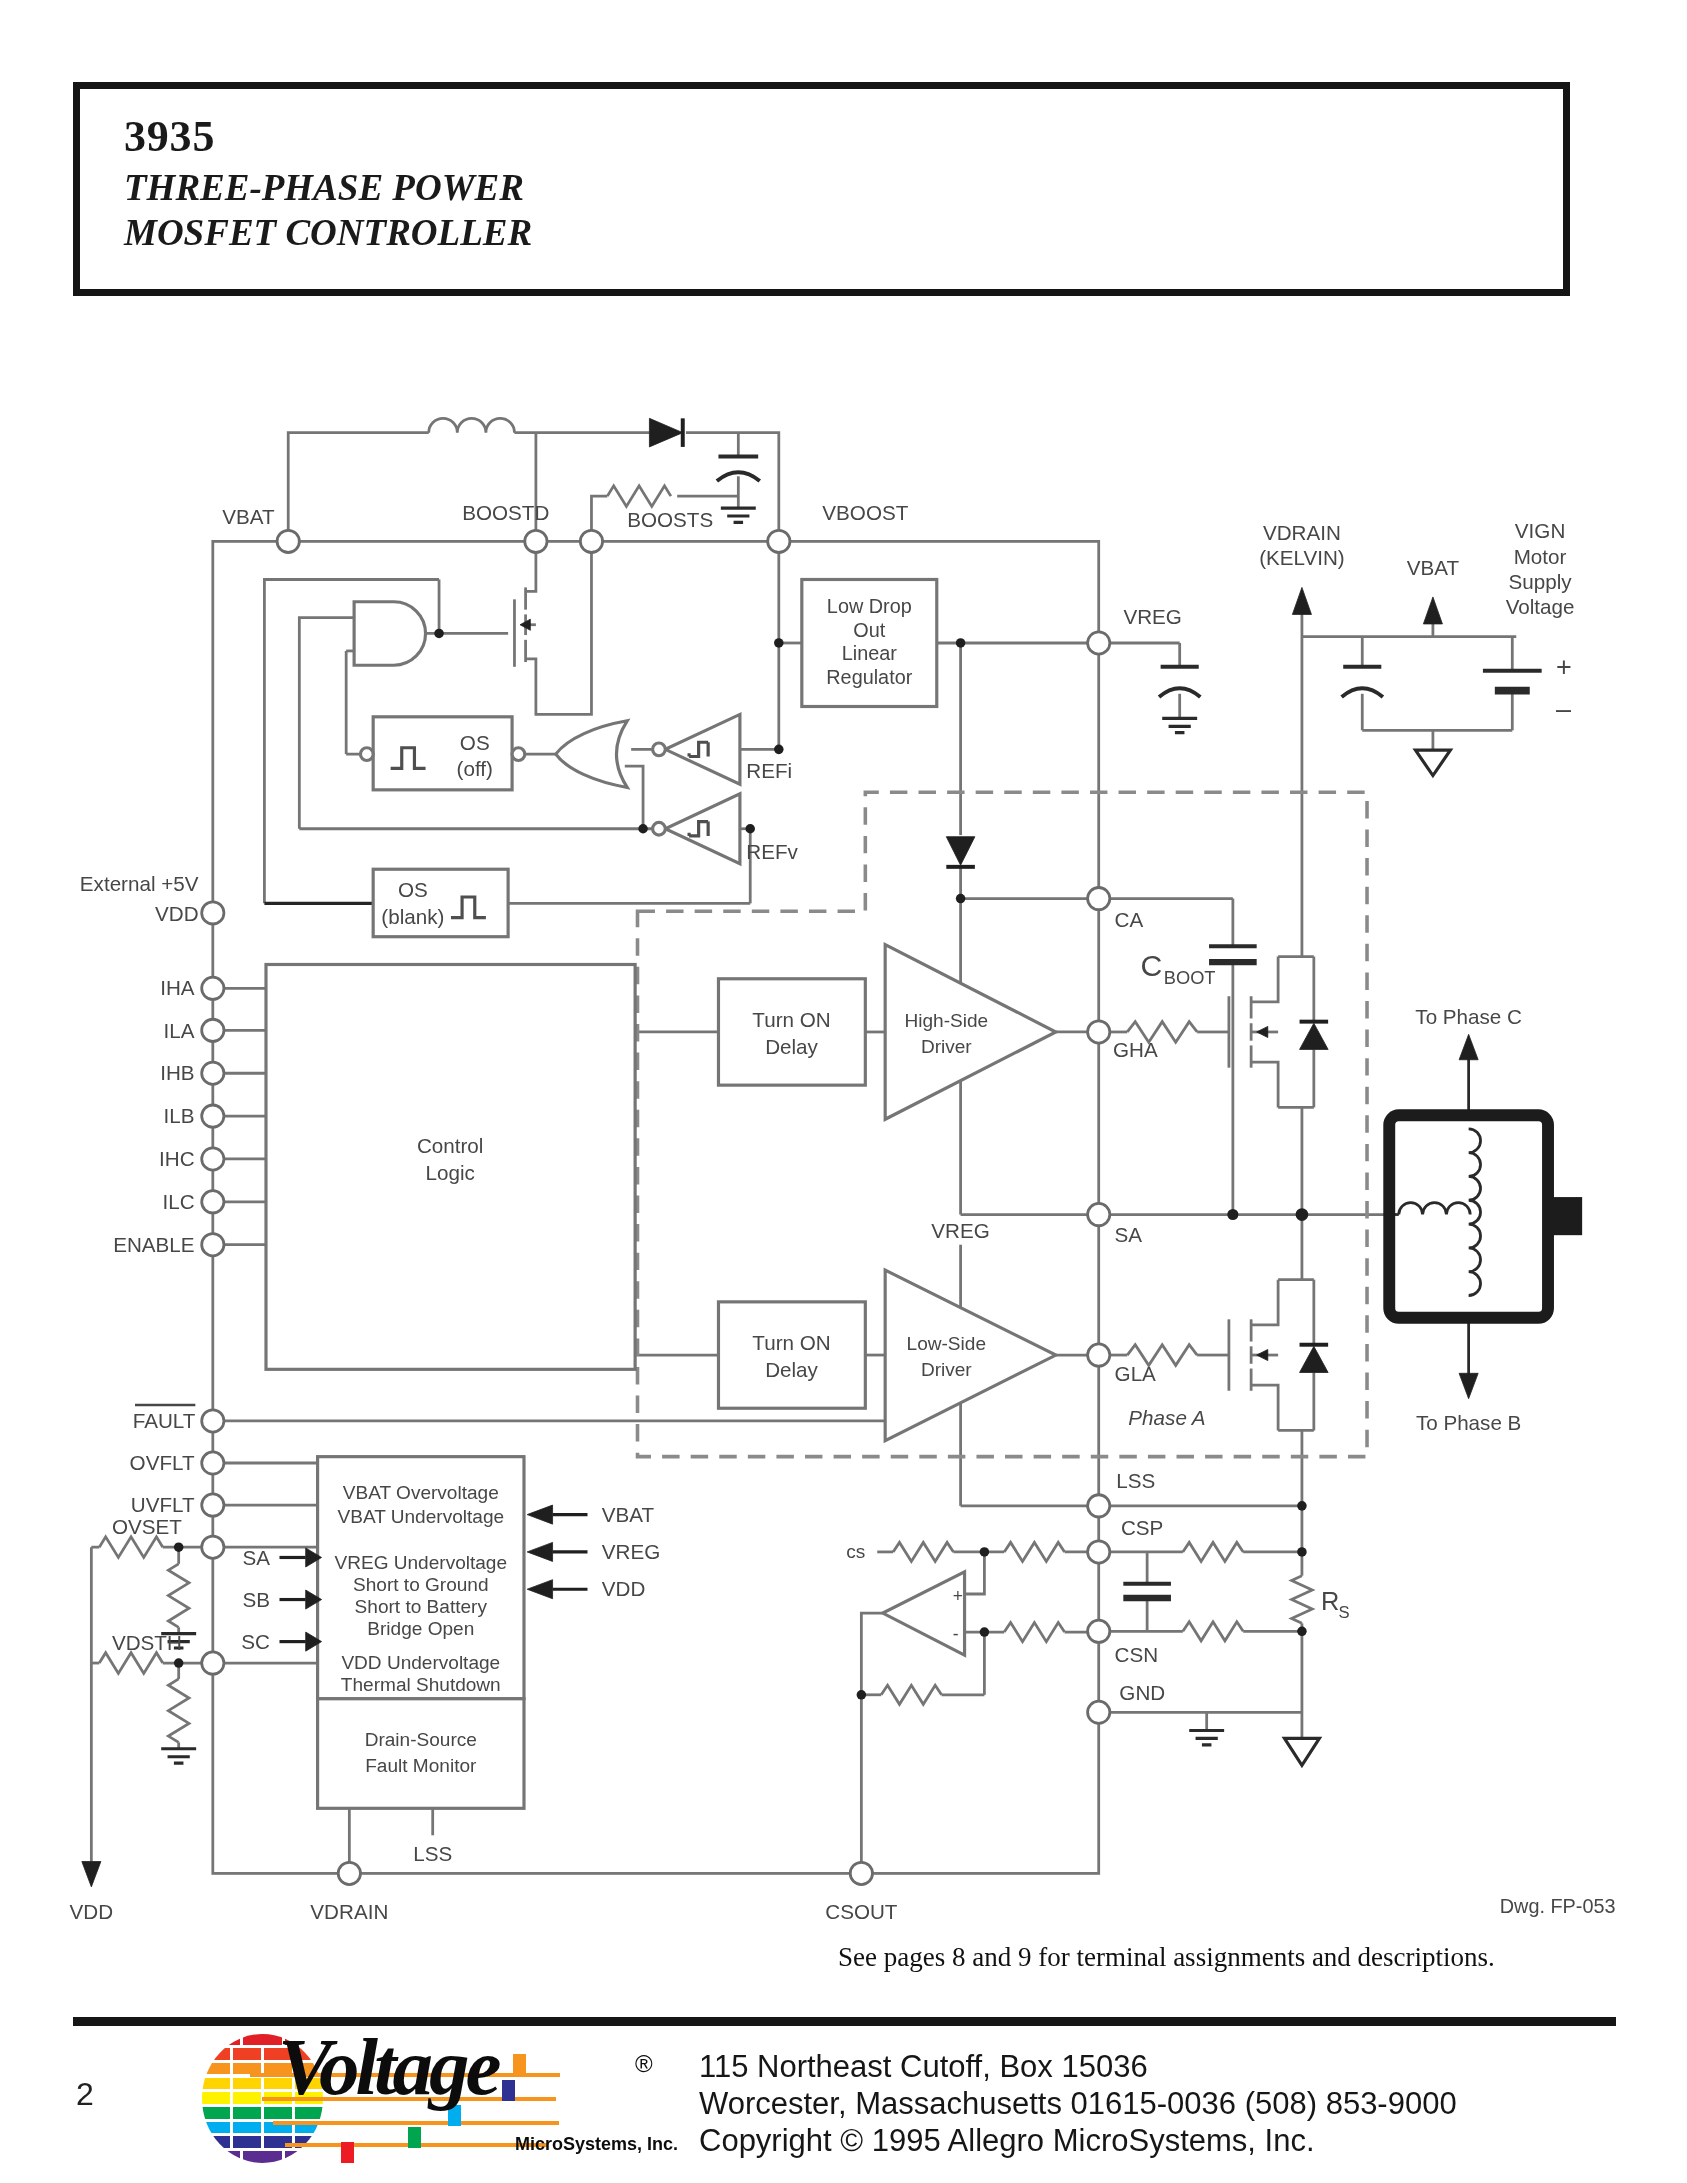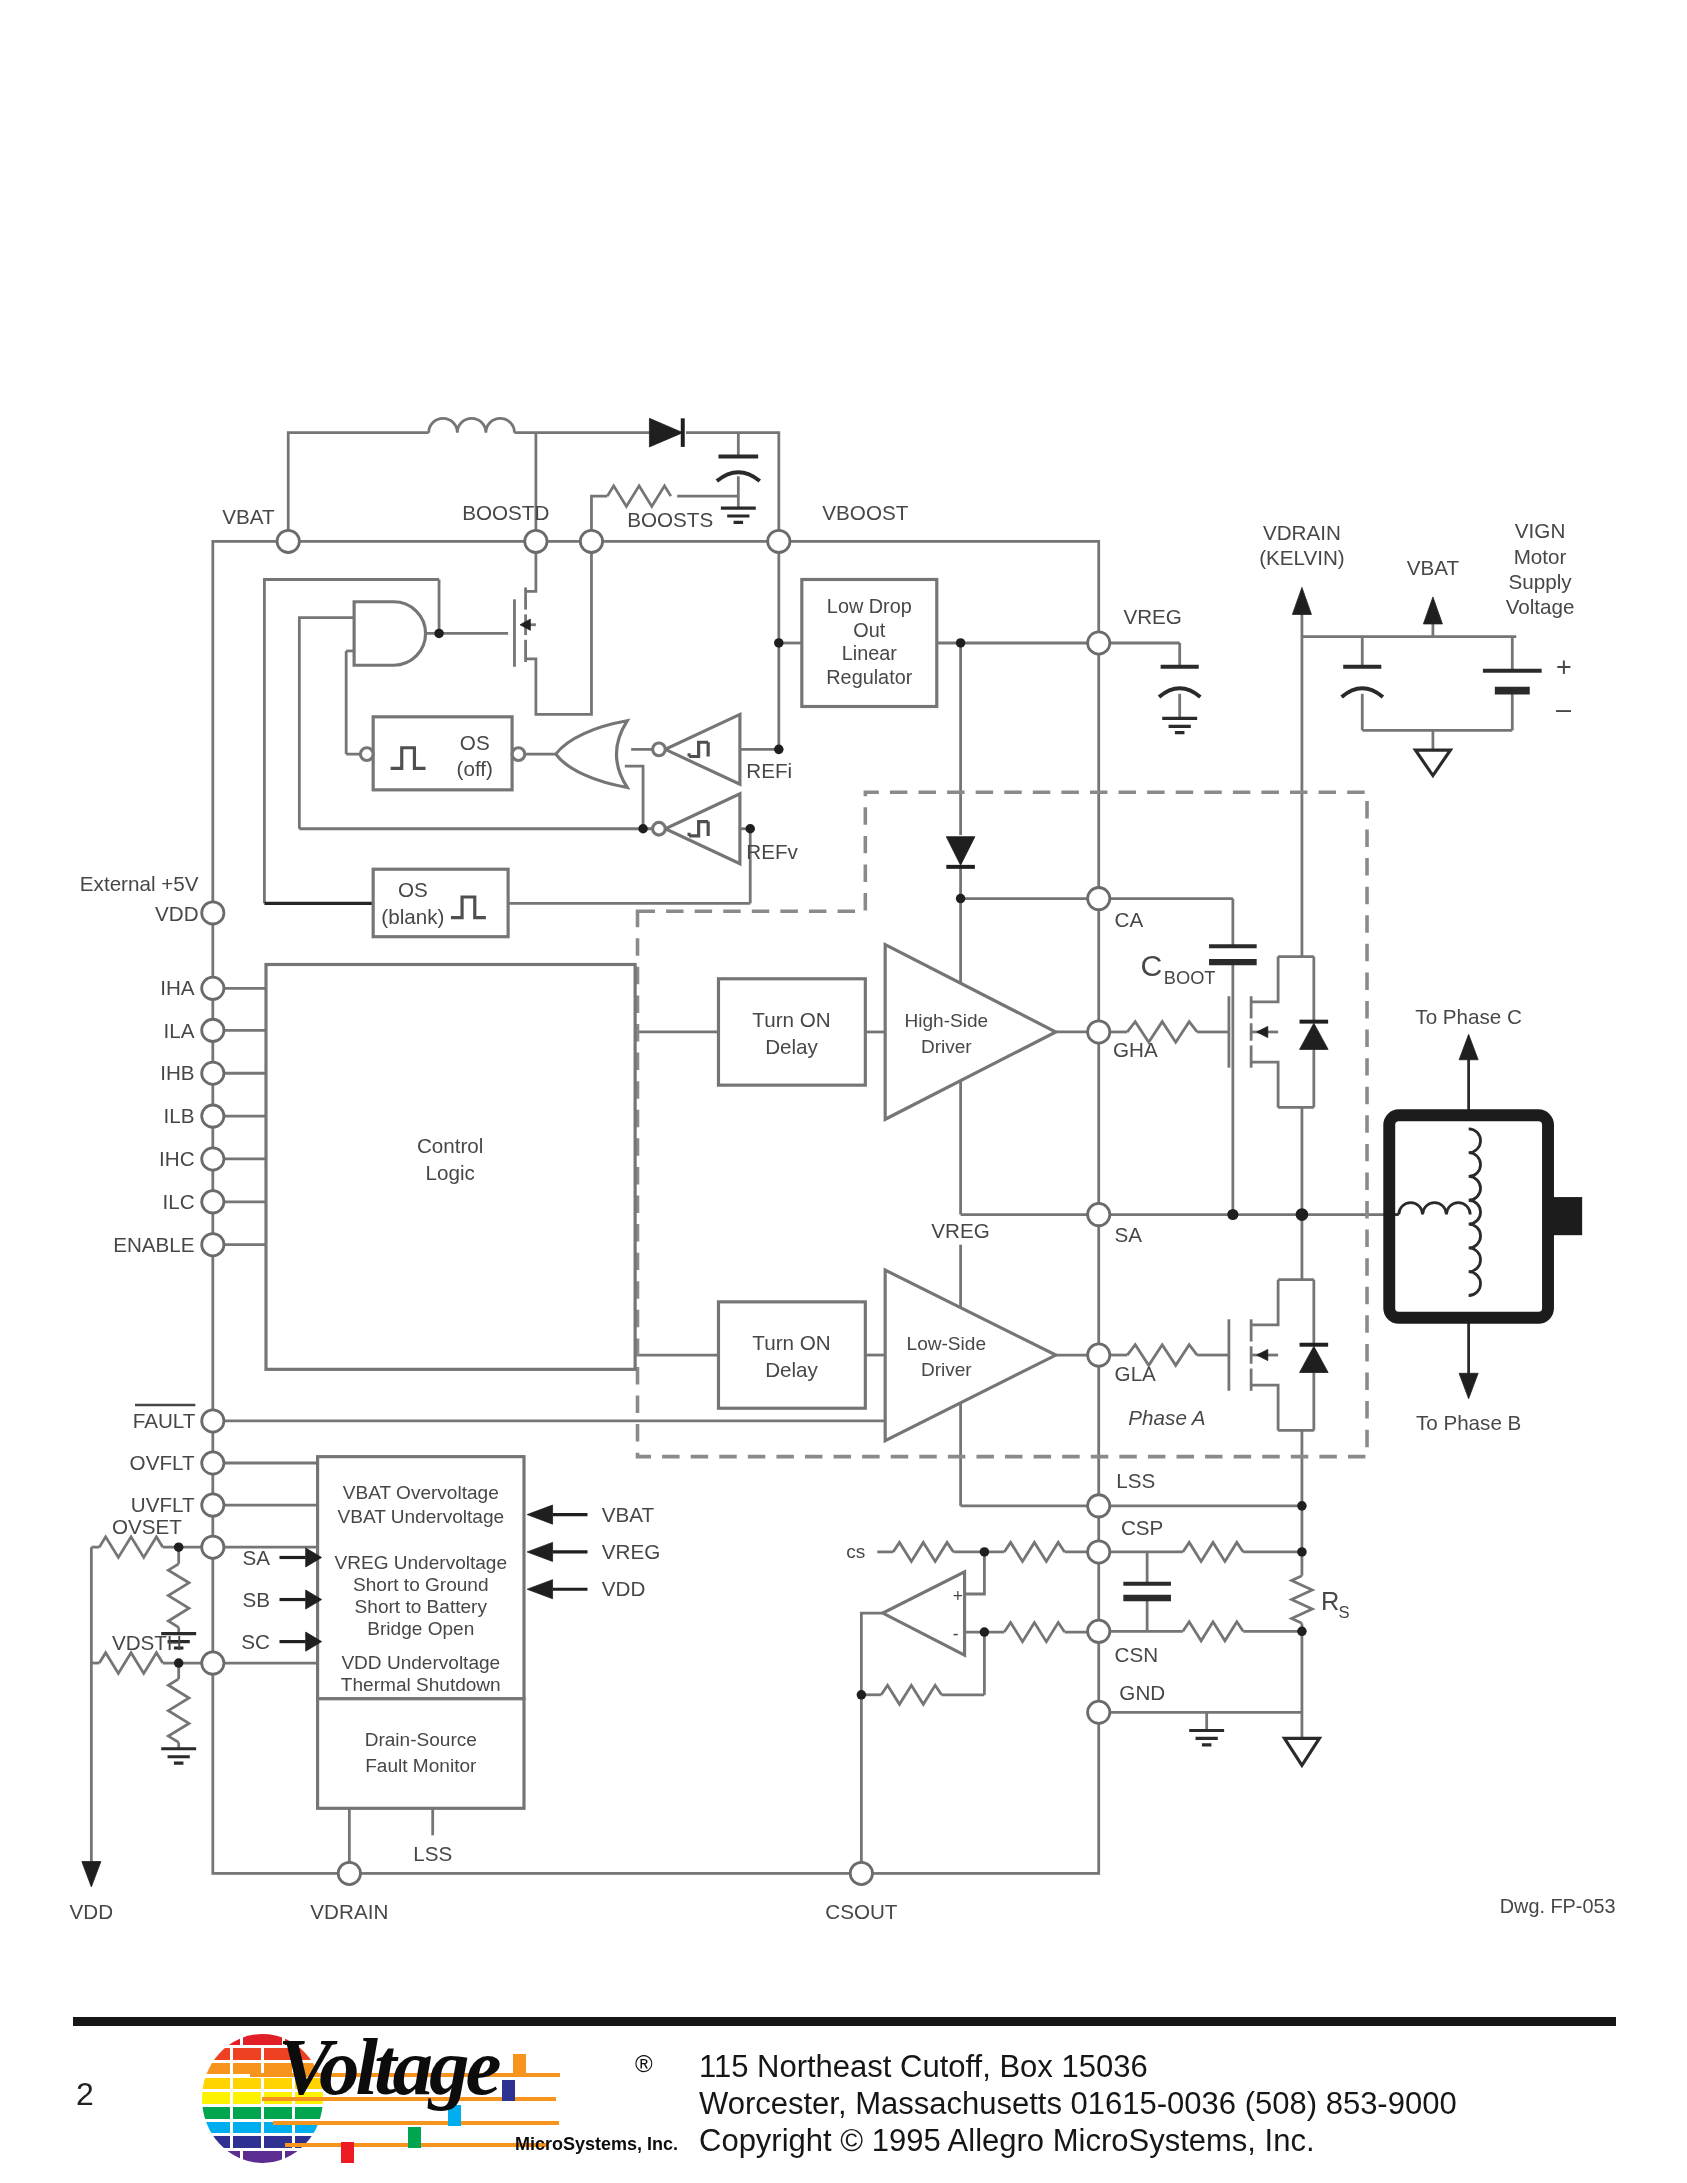--- a/index.html
+++ b/index.html
@@ -29,20 +29,27 @@
   .logo-sub{position:absolute;left:313px;top:102px;font-size:18px;font-weight:bold;color:#0c0c0c;}
   .logo-line{position:absolute;height:4px;background:#f7941d;}
   .logo-tile{position:absolute;}
   .address{position:absolute;left:699px;top:2048px;font-size:31px;line-height:37px;color:#161616;}
 </style>
 </head>
 <body>
 
 <div class="page">
 
+  <div class="title-block">
+    <div class="part-number">3935</div>
+    <div class="title-lines">
+      <div>THREE-PHASE POWER</div>
+      <div>MOSFET CONTROLLER</div>
+    </div>
+  </div>
 
 
   <svg width="1687" height="2183" viewBox="0 0 2125 2750" style="position:absolute;left:0;top:0;">
 
     <g stroke="#757575" stroke-width="3.5" fill="none">
 
       <rect x="268" y="682" width="1116" height="1678"></rect>
 
       <path d="M363,682 V545 H540"></path>
       <path d="M540,545 a18,18 0 0 1 36,0 a18,18 0 0 1 36,0 a18,18 0 0 1 36,0"></path>
@@ -463,20 +470,21 @@
       <text x="1470" y="1795" text-anchor="middle" font-family="Liberation Serif,serif" font-style="italic">Phase A</text>
       <text x="1850" y="1290" text-anchor="middle">To Phase C</text>
       <text x="1850" y="1802" text-anchor="middle">To Phase B</text>
       <text x="2035" y="2410" text-anchor="end" font-size="25" fill="#6f6f6f">Dwg. FP-053</text>
 
       <text x="1200" y="2018" font-size="22">+</text>
       <text x="1200" y="2066" font-size="22">-</text>
     </g>
   </svg>
 
+  <div class="note">See pages 8 and 9 for terminal assignments and descriptions.</div>
 
   <div class="footer-rule"></div>
   <div class="page-number">2</div>
 
   <div class="logo">
     <div class="mosaic">
       <div class="row">
           <span style="background:#e01f26"></span>
           <span style="background:#e01f26"></span>
           <span style="background:#e01f26"></span>

